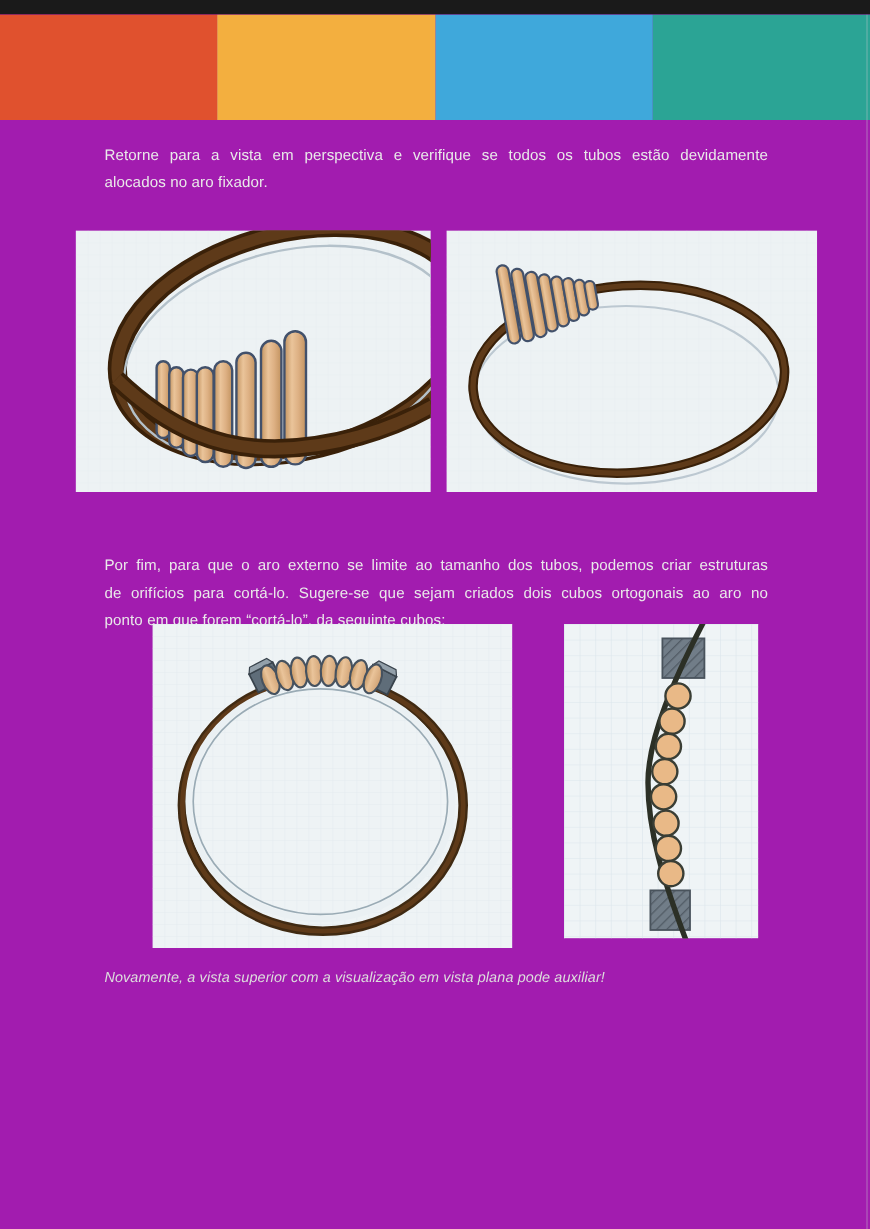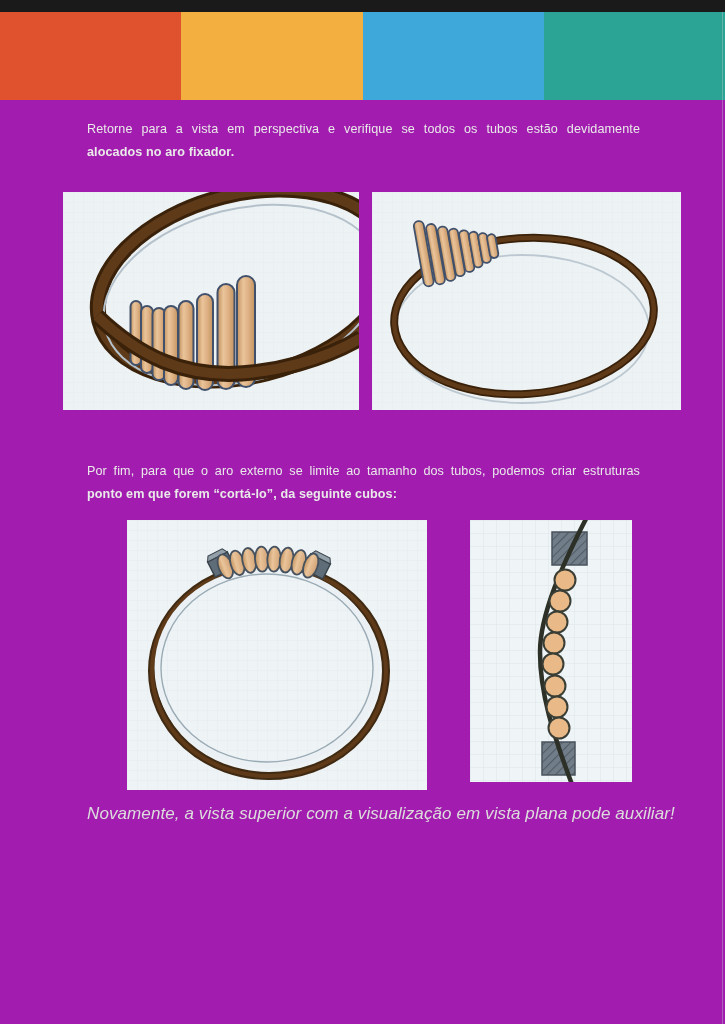--- a/index.html
+++ b/index.html
@@ -23,25 +23,25 @@
     position:absolute;top:0;right:2px;width:1px;height:100%;
     background:rgba(195,200,205,0.40);
   }
   
   .para{
     position:absolute;left:87px;width:553px;
     color:#eaeaea;
     font-size:12.6px;line-height:23px;letter-spacing:0.1px;
   }
   .para .line{display:block;text-align:justify;text-align-last:justify;}
-  .para .line.last{text-align-last:left;font-weight:bold;}
+  .para .line.last{text-align-last:left;}
   .note{
     position:absolute;left:87px;top:791px;width:600px;
     color:#dddddd;font-style:italic;
-    font-size:17px;line-height:22px;letter-spacing:0.1px;
+    font-size:12px;line-height:22px;letter-spacing:0.1px;
   }
   .fig{position:absolute;display:block;}
   #fig1{left:63px;top:180px;}
   #fig2{left:372px;top:180px;}
   #fig3{left:127px;top:508px;}
   #fig4{left:470px;top:508px;}
 </style>
 </head>
 <body>
 
@@ -130,20 +130,21 @@
       <rect x="80" y="35.5" width="9.5" height="48" rx="4.7"></rect>
       <rect x="90" y="39" width="9.5" height="42" rx="4.7"></rect>
       <rect x="99.5" y="42" width="9" height="36" rx="4.5"></rect>
       <rect x="108.5" y="45" width="9" height="30" rx="4.5"></rect>
       <rect x="117" y="47.5" width="8.5" height="24" rx="4.2"></rect>
     </g>
   </svg>
 
   <div class="para" style="top:448px">
     <span class="line">Por fim, para que o aro externo se limite ao tamanho dos tubos, podemos criar estruturas</span>
+    <span class="line">de orifícios para cortá-lo. Sugere-se que sejam criados dois cubos ortogonais ao aro no</span>
     <span class="line last">ponto em que forem “cortá-lo”, da seguinte cubos:</span>
   </div>
 
   <svg id="fig3" class="fig" width="300" height="270" viewBox="0 0 300 270" role="img" aria-label="Top view of the ring with tubes on the top arc and two orthogonal cubes">
     <defs>
       <pattern id="grid3" width="10" height="10" patternUnits="userSpaceOnUse">
         <path d="M10 0H0V10" fill="none" stroke="#e0e8ec" stroke-width="1"></path>
       </pattern>
       <linearGradient id="tg3" x1="0" y1="0" x2="1" y2="0">
         <stop offset="0" stop-color="#c2935f"></stop>

